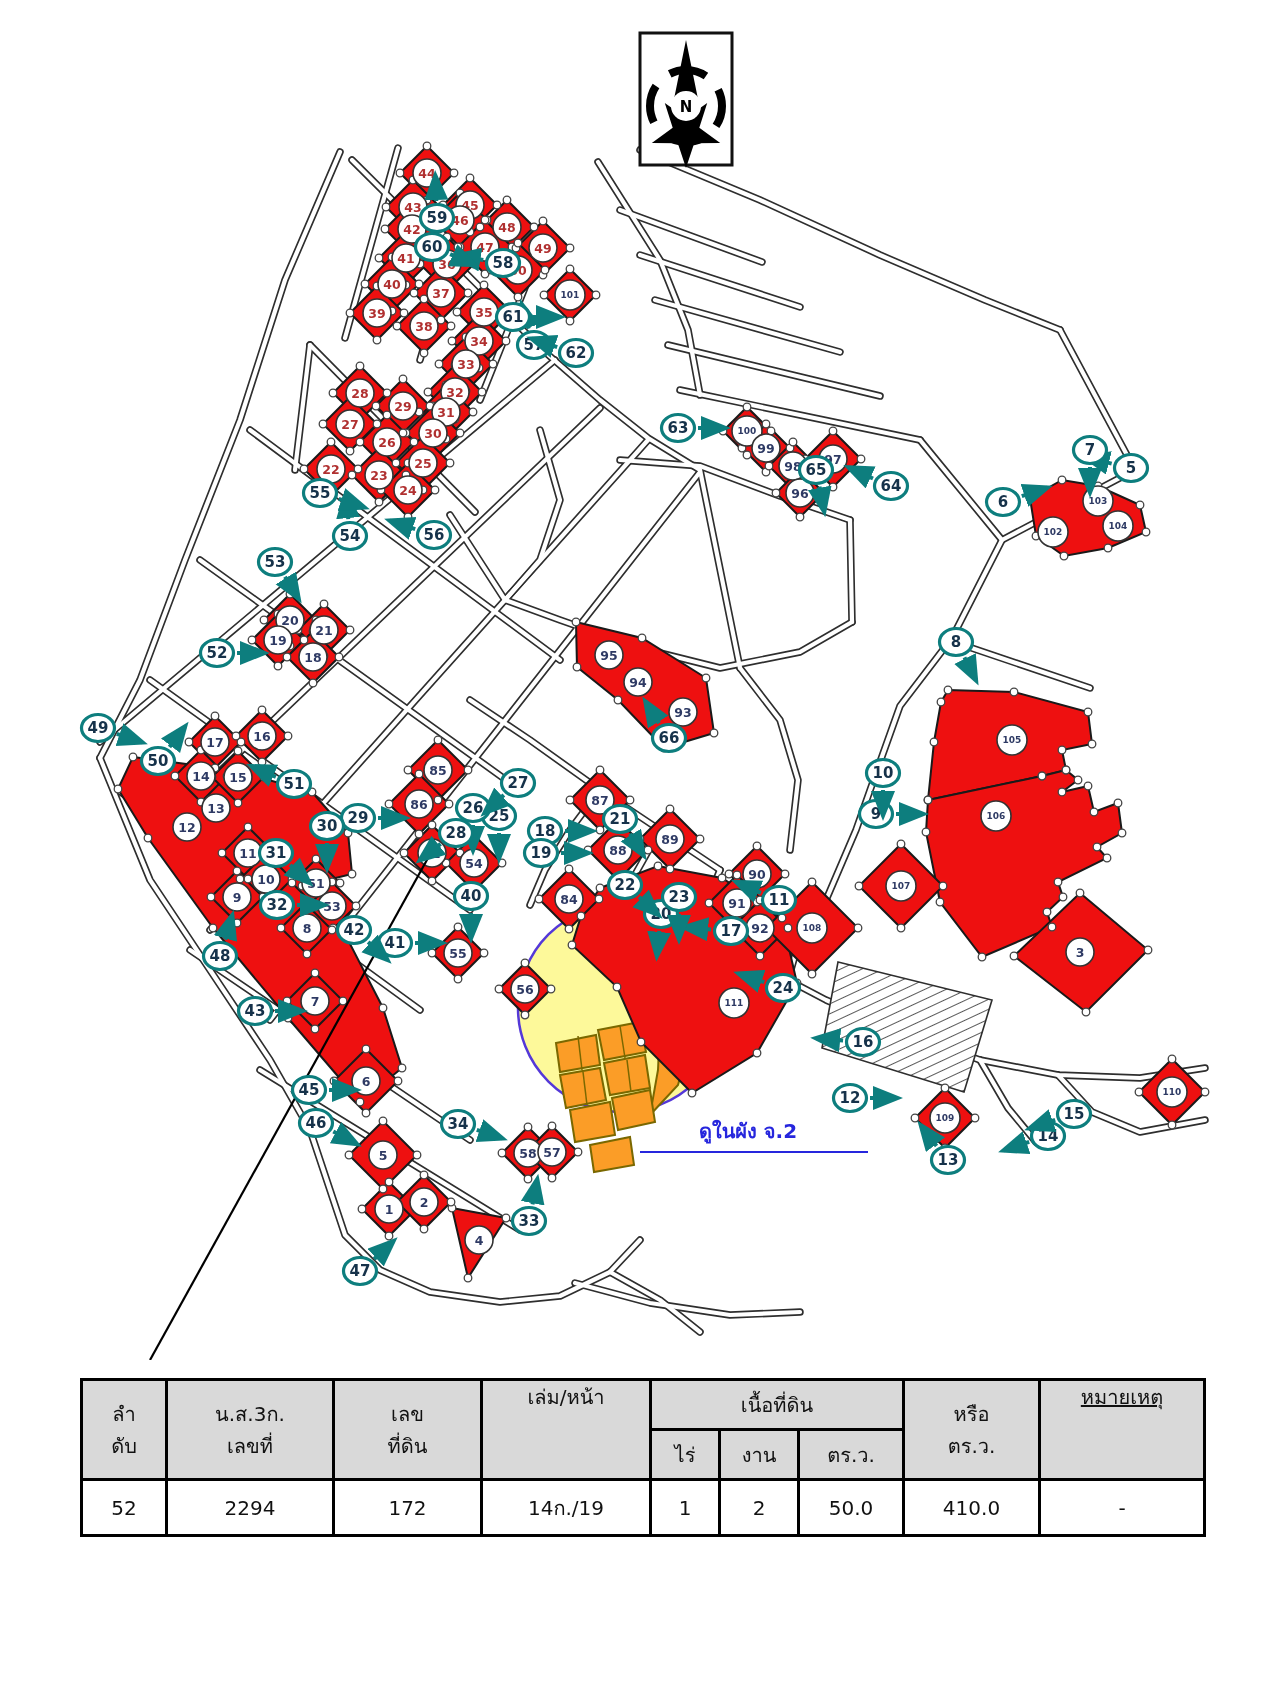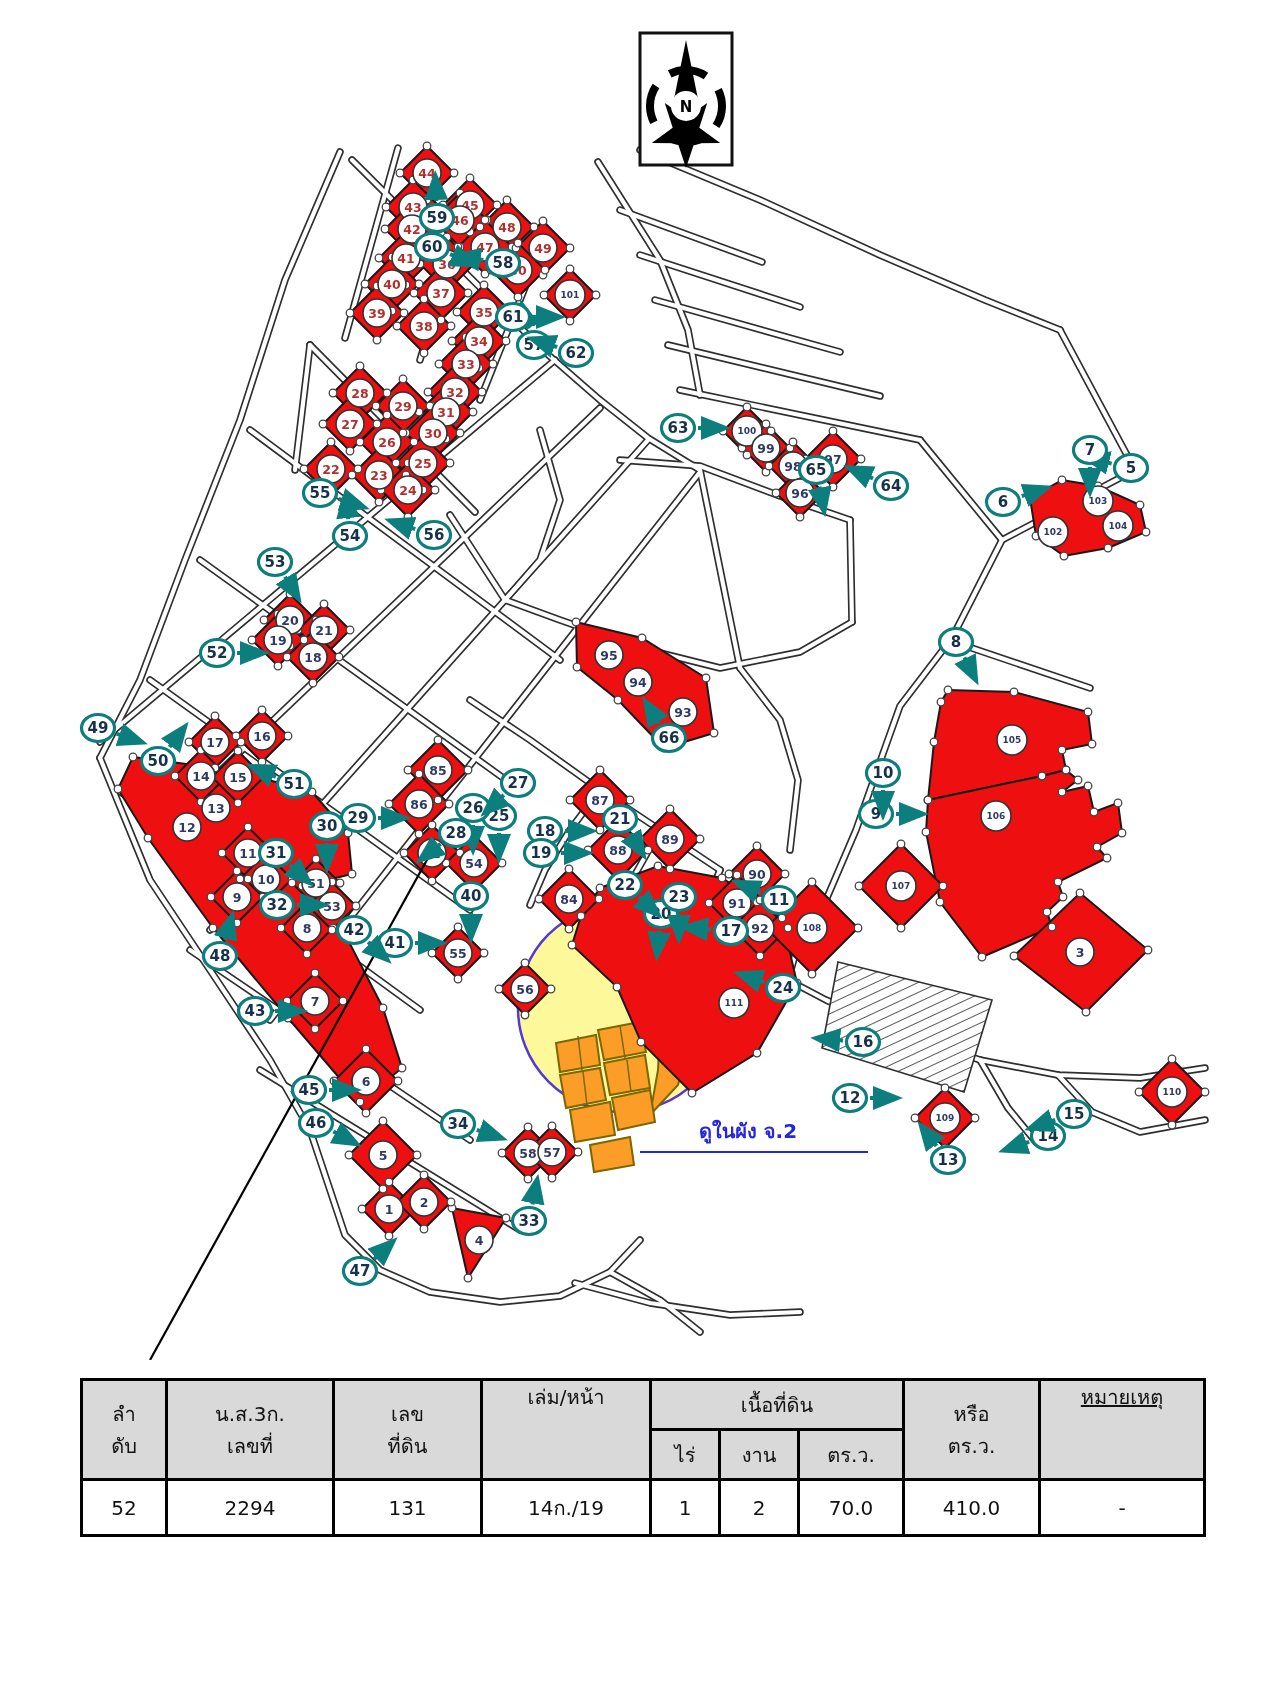--- a/index.html
+++ b/index.html
@@ -1013,22 +1013,22 @@
     </th>
   </tr>
   <tr style="height:50px;">
     <th>ไร่</th>
     <th>งาน</th>
     <th>ตร.ว.</th>
   </tr>
   <tr style="height:56px;">
     <td>52</td>
     <td>2294</td>
-    <td>131</td>
+    <td>172</td>
     <td>14ก./19</td>
     <td>1</td>
     <td>2</td>
-    <td>70.0</td>
+    <td>50.0</td>
     <td>410.0</td>
     <td>-</td>
   </tr>
 </tbody>
   </table>
 
 </body></html>

